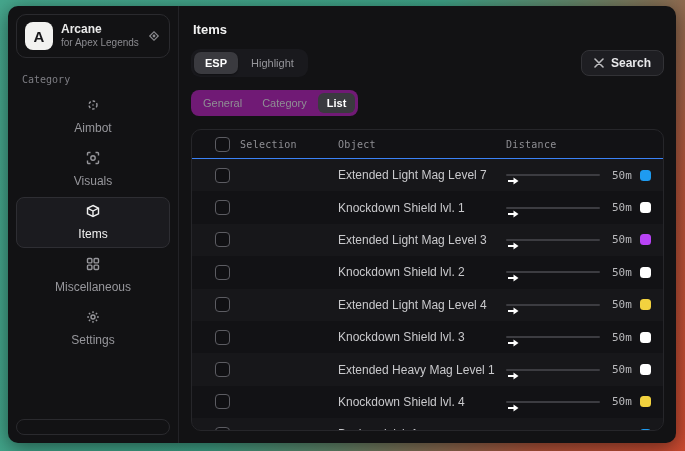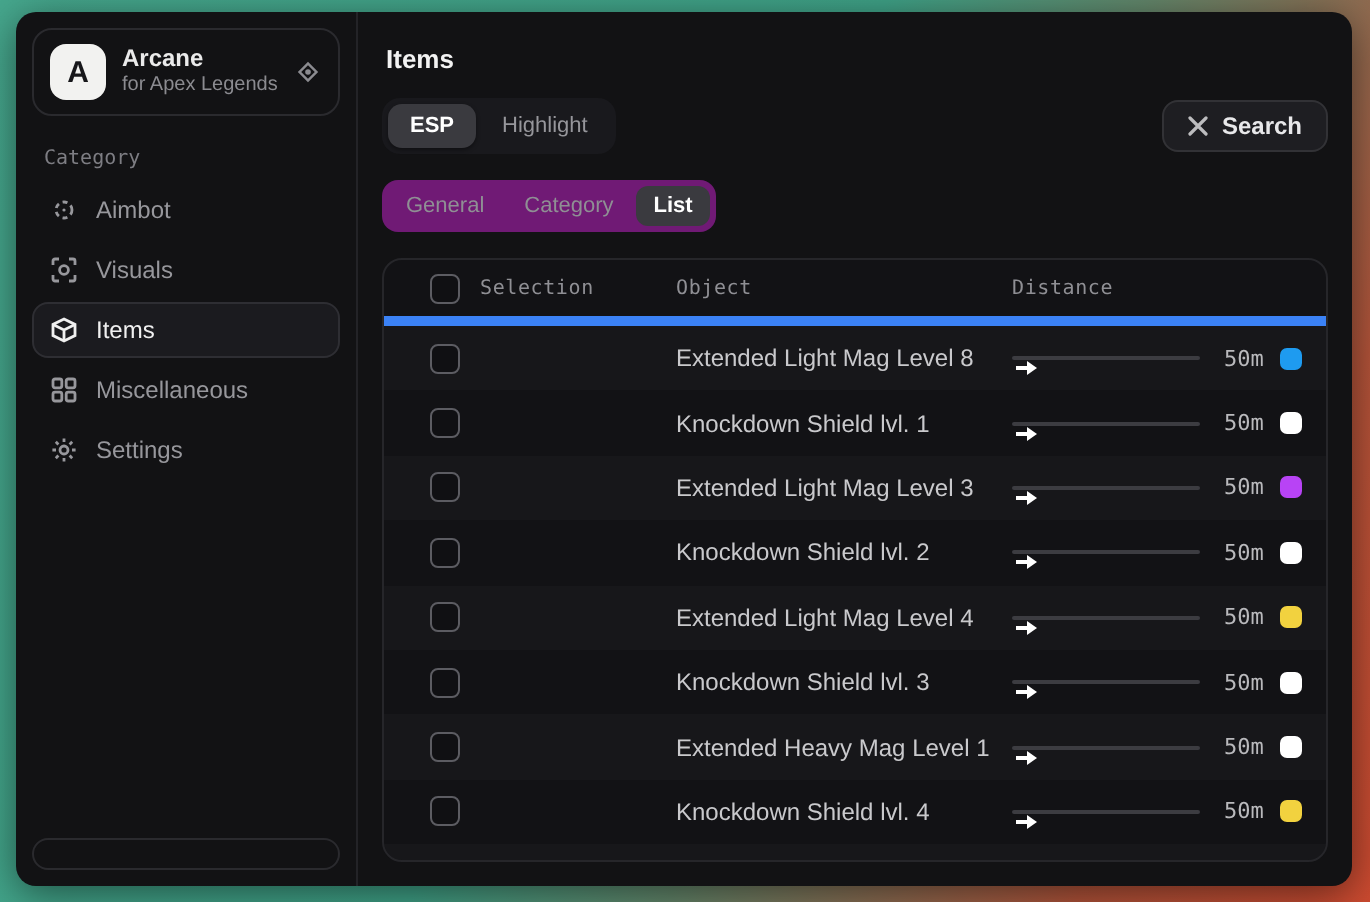--- a/index.html
+++ b/index.html
@@ -12,21 +12,21 @@
   .brand{border:1px solid #2a2a2e;border-radius:10px;padding:7px 8px;display:flex;align-items:center;gap:8px;}
   .logo{width:28px;height:28px;background:#f2f2f0;border-radius:8px;display:flex;align-items:center;justify-content:center;
     color:#17171a;font-weight:bold;font-size:15px;}
   .brand-text{flex:1;line-height:1.25;}
   .brand-name{color:#eaeaea;font-size:12px;font-weight:bold;}
   .brand-sub{color:#8b8b90;font-size:10px;}
   .pin{color:#8b8b90;display:flex;align-items:center;}
   .cat-label{color:#7d7d83;font-size:10px;font-family:"DejaVu Sans Mono",monospace;margin:16px 6px 6px 6px;}
   .nav{display:flex;flex-direction:column;gap:2px;}
   .nav-item{display:flex;align-items:center;gap:9px;padding:6px 8px;border-radius:8px;color:#97979c;font-size:12px;
-    border:1px solid transparent;cursor:pointer;}
+    border:1px solid transparent;cursor:pointer;flex-direction:column;}
   .nav-item.sel{background:#1b1b1f;border-color:#2e2e33;color:#f0f0f0;}
   .nav-item .ic{width:14px;height:14px;display:flex;align-items:center;justify-content:center;}
   .nav-item .ic svg{stroke:currentColor;fill:none;stroke-width:1.4;}
   .side-spacer{flex:1;}
   .session{border:1px solid #2a2a2e;border-radius:10px;padding:7px 9px;
     font-family:"DejaVu Sans Mono",monospace;font-size:10px;line-height:1.55;}
   .session .l1{color:#84848a;}
   .session .l2{color:#d6d6d8;}
   
   .main{flex:1;display:flex;flex-direction:column;padding:14px 12px 12px 12px;box-sizing:border-box;min-width:0;}
@@ -38,21 +38,21 @@
   .search-btn{display:flex;align-items:center;gap:7px;background:#1e1e22;border:1px solid #323236;border-radius:8px;
     padding:5px 12px;color:#e8e8ea;font-size:12px;font-weight:bold;cursor:pointer;}
   .search-btn .x{color:#bdbdbf;display:flex;}
   .tabs-row{margin-top:13px;}
   .tabgroup{display:inline-flex;background:#701a75;border-radius:8px;padding:3px;gap:2px;}
   .tab{padding:4px 9px;border-radius:6px;font-size:11px;color:#8f8f94;cursor:pointer;}
   .tab.sel{background:#3a3a3f;color:#fff;font-weight:bold;}
   
   .table{margin-top:13px;flex:1;border:1px solid #26262a;border-radius:10px;overflow:hidden;display:flex;flex-direction:column;background:#121215;}
   .trow{display:grid;grid-template-columns:38px 108px 168px 128px 1fr;align-items:center;height:32.4px;flex:0 0 32.4px;}
-  .trow.head{height:28px;flex:0 0 28px;border-bottom:5px solid #3b82f6;}
+  .trow.head{height:28px;flex:0 0 28px;border-bottom:1px solid #3b82f6;}
   .trow.odd{background:rgba(255,255,255,0.025);}
   .cell-check{display:flex;justify-content:flex-end;}
   .checkbox{width:13px;height:13px;border:1.5px solid #5c5c62;border-radius:4px;background:#101013;cursor:pointer;}
   .hlabel{font-family:"DejaVu Sans Mono",monospace;font-size:10px;color:#8f8f94;letter-spacing:.3px;}
   .hlabel.c1{padding-left:10px;}
   .obj{color:#c9c9cc;font-size:12px;}
   .dist{display:flex;align-items:center;gap:12px;}
   .slider{position:relative;width:94px;height:10px;cursor:pointer;}
   .slider .track{position:absolute;left:0;right:0;top:4px;height:2px;background:#3c3c41;border-radius:2px;}
   .slider .thumb{position:absolute;left:2px;top:1px;}
@@ -173,21 +173,21 @@
         <div class="hlabel">Object</div>
         <div class="hlabel">Distance</div>
         <div class="hlabel" style="text-align:center;padding-right:12px;margin-left:35px;">Color</div>
       </div>
       <div id="rows-host">
           <div class="trow odd">
     <div class="cell-check">
               <div class="checkbox"></div>
             </div>
     <div></div>
-    <div class="obj">Extended Light Mag Level 8</div>
+    <div class="obj">Extended Light Mag Level 7</div>
     <div class="dist">
       <div class="slider">
         <div class="track"></div>
         <span class="thumb">
           <svg width="11" height="8" viewBox="0 0 11 8">
                     <path d="M0 4 h6" stroke="#fff" stroke-width="2"></path>
                     <path d="M5.5 0.5 L10.5 4 L5.5 7.5 Z" fill="#fff"></path>
                   </svg>
         </span>
       </div>

